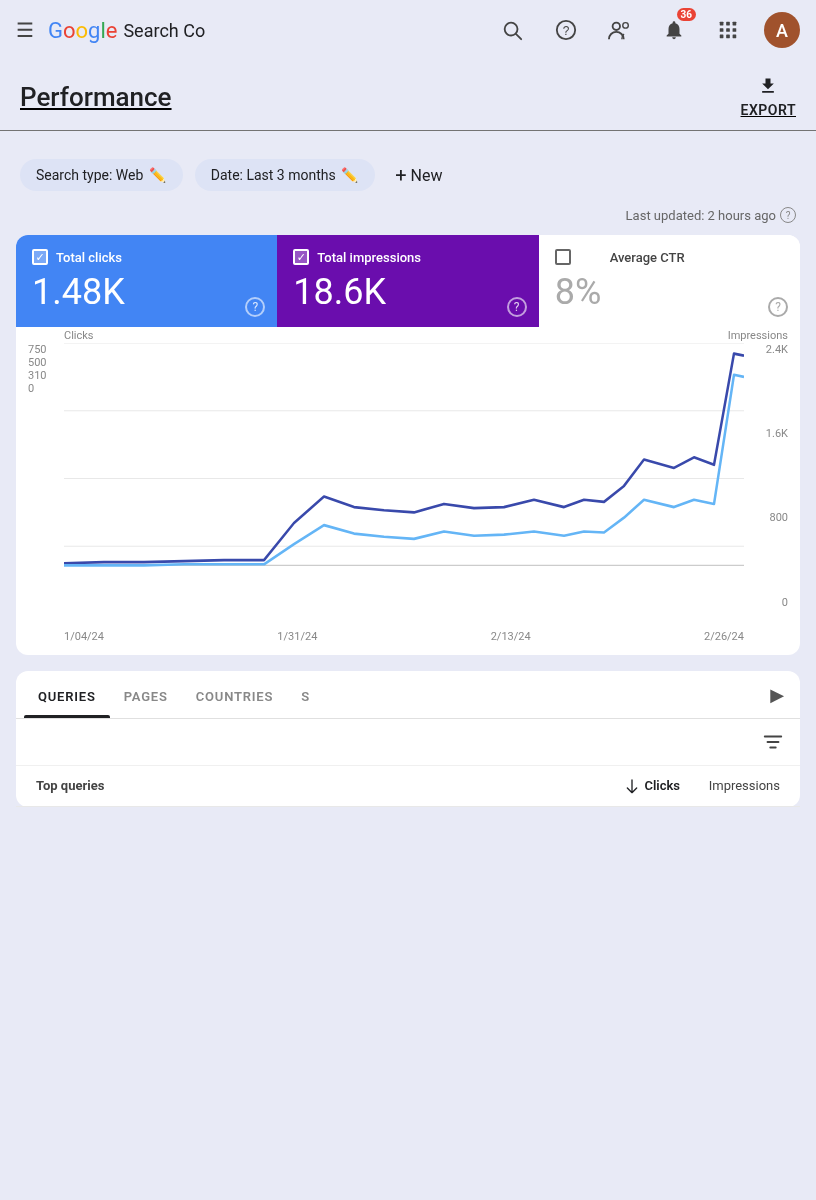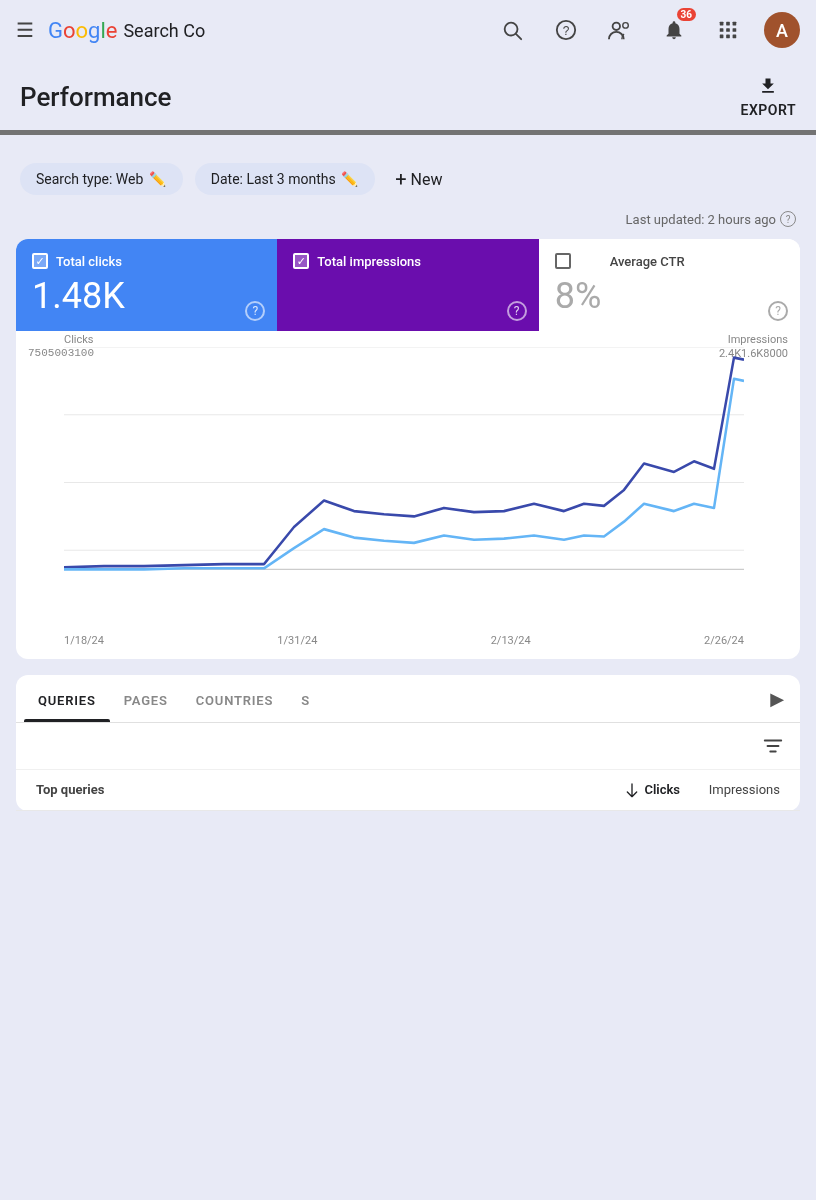--- a/index.html
+++ b/index.html
@@ -70,21 +70,22 @@
       cursor: pointer;
     }
 
     
     .page-title-bar {
       display: flex;
       align-items: center;
       justify-content: space-between;
       padding: 16px 20px 12px;
       background: #e8eaf6;
-      border-bottom: 5px solid #737373;
+      border-bottom: 1px solid #737373;
+      text-decoration: underline;
     }
     .page-title { font-size: 26px; font-weight: 500; color: #202124; }
     .export-btn {
       display: flex;
       align-items: center;
       gap: 6px;
       font-size: 14px;
       font-weight: 600;
       color: #202124;
       cursor: pointer;
@@ -232,33 +233,32 @@
     .chart-area {
       padding: 16px 12px 12px;
       position: relative;
     }
     .chart-grid-labels-y-left {
       position: absolute;
       left: 0;
       top: 0;
       bottom: 30px;
       display: flex;
-      flex-direction: row;
+      flex-direction: column;
       font-size: 11px;
       color: #888;
       padding-bottom: 4px;
-      font-family: Liberation Mono, monospace;
     }
     .chart-grid-labels-y-right {
       position: absolute;
       right: 0;
       top: 0;
       bottom: 30px;
       display: flex;
-      flex-direction: row;
+      flex-direction: column;
       justify-content: space-between;
       font-size: 11px;
       color: #888;
       text-align: right;
       padding-bottom: 4px;
     }
     .chart-svg-container {
       position: absolute;
       left: 36px;
       right: 44px;
@@ -462,20 +462,21 @@
         </div>
         <div class="metric-value">1.48K</div>
         <div class="metric-help">?</div>
       </div>
 
       <div class="metric-tile impressions">
         <div class="metric-label">
           <div class="metric-checkbox checked">✓</div>
           <span>Total impressions</span>
         </div>
+        <div class="metric-value">18.6K</div>
         <div class="metric-help">?</div>
       </div>
 
       <div class="metric-tile ctr">
         <div class="metric-label dark">
           <div class="metric-checkbox dark"></div>
           <span style="color:#444;">Average CTR</span>
         </div>
         <div class="metric-value dark">8%</div>
         <div class="metric-help dark">?</div>
@@ -511,21 +512,21 @@
             <line x1="0" y1="192" x2="680" y2="192" stroke="#e8e8e8" stroke-width="1"></line>
             <line x1="0" y1="210" x2="680" y2="210" stroke="#ccc" stroke-width="1"></line>
 
             <polyline points="0,208 40,207 80,207 120,206 160,205 200,205 230,170 260,145 290,155 320,158 350,160 380,152 410,156 440,155 470,148 500,155 520,148 540,150 560,135 580,110 610,118 630,108 650,115 670,10 680,12" fill="none" stroke="#3949ab" stroke-width="2.5" stroke-linejoin="round"></polyline>
 
             <polyline points="0,210 40,210 80,210 120,209 160,209 200,209 230,190 260,172 290,180 320,183 350,185 380,178 410,182 440,181 470,178 500,182 520,178 540,179 560,165 580,148 610,155 630,148 650,152 670,30 680,32" fill="none" stroke="#64b5f6" stroke-width="2.5" stroke-linejoin="round"></polyline>
           </svg>
         </div>
 
         <div class="chart-x-labels">
-          <span>1/18/24</span>
+          <span>1/04/24</span>
           <span>1/31/24</span>
           <span>2/13/24</span>
           <span>2/26/24</span>
         </div>
       </div>
     </div>
   </div>
 
   <div class="bottom-card">
 

